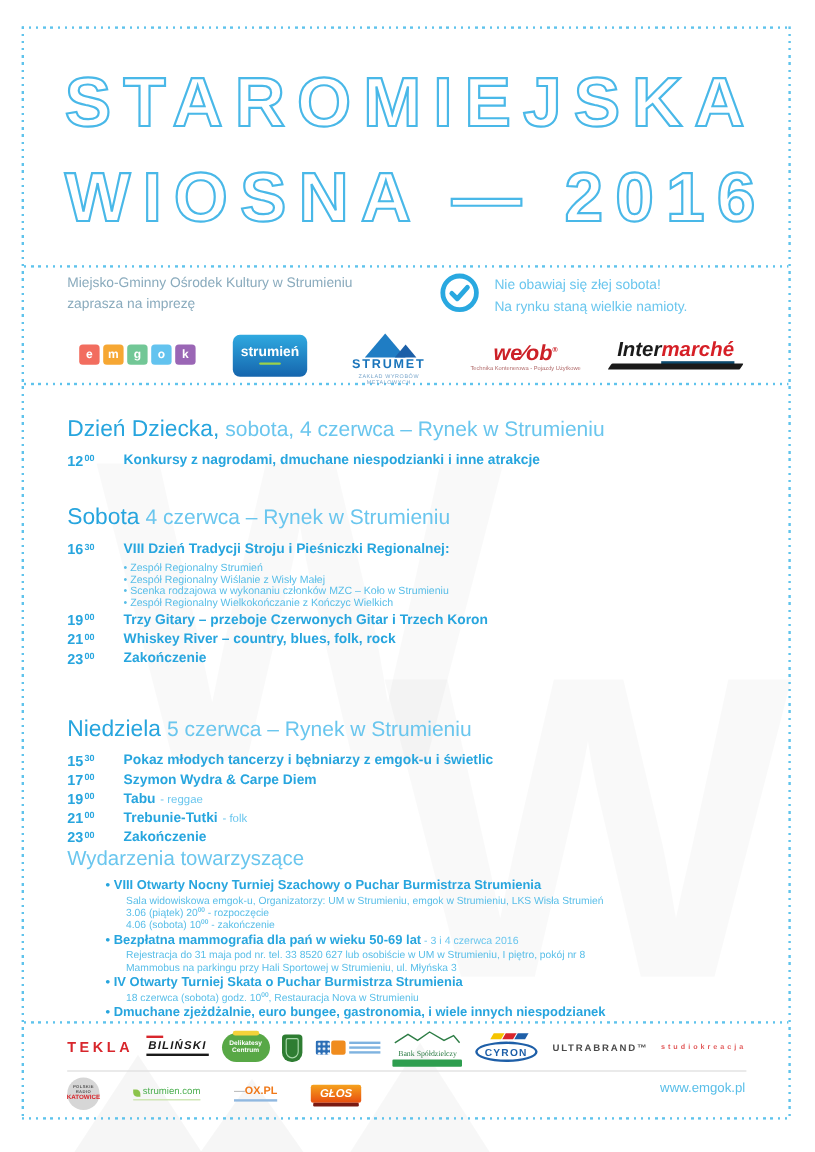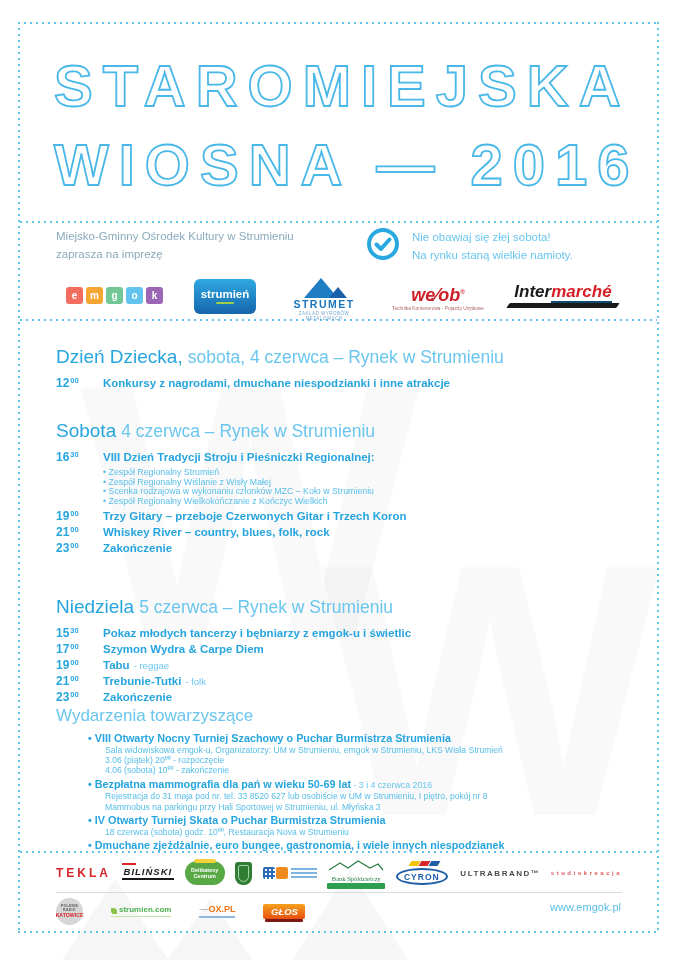--- a/index.html
+++ b/index.html
@@ -134,21 +134,21 @@
   .ultra{color:#4a4a4a;font-weight:700;font-size:8px;letter-spacing:1.5px}
   .studio{color:#e25b5b;font-size:6px;letter-spacing:2.5px;font-weight:700}
 
   .logos2{position:absolute;top:896px;left:56px;width:450px;height:30px;display:flex;
     align-items:center;gap:28px;z-index:2}
   .radio{width:27px;height:27px;border-radius:50%;background:#d6d6d6;display:flex;
     flex-direction:column;align-items:center;justify-content:center;text-align:center}
   .radio-l1{font-size:3.5px;color:#555;font-weight:700;letter-spacing:.3px}
   .radio-l2{font-size:5.2px;color:#d8262c;font-weight:700}
   .strumcom{text-align:left}
-  .strumcom-name{font-size:8px;font-weight:700;color:#4caf50;display:flex;align-items:flex-end;gap:2px}
+  .strumcom-name{font-size:8px;font-weight:400;color:#4caf50;display:flex;align-items:flex-end;gap:2px}
   .leaf{display:inline-block;width:6px;height:6px;background:#8bc34a;border-radius:0 60% 0 60%}
   .strumcom-sub{height:1.5px;width:100%;background:#c5e1a5;margin-top:2px}
   .ox-name{font-size:9px;font-weight:700;color:#f07818}
   .ox-dash{color:#9e9e9e;font-weight:400}
   .ox-sub{height:1.5px;width:100%;background:#90b8e0;margin-top:2px}
   .glos{width:42px;height:15px;background:linear-gradient(180deg,#f5a21d,#e84e10);border-radius:2px;
     color:#fff;font-weight:700;font-style:italic;font-size:9.5px;display:flex;align-items:center;
     justify-content:center;position:relative}
   .glos::after{content:"";position:absolute;bottom:-3px;left:2px;right:2px;height:3px;background:#7a1a12;border-radius:1px}
   .website{position:absolute;right:58px;top:901px;font-size:11px;color:var(--sub-blue);z-index:2}

